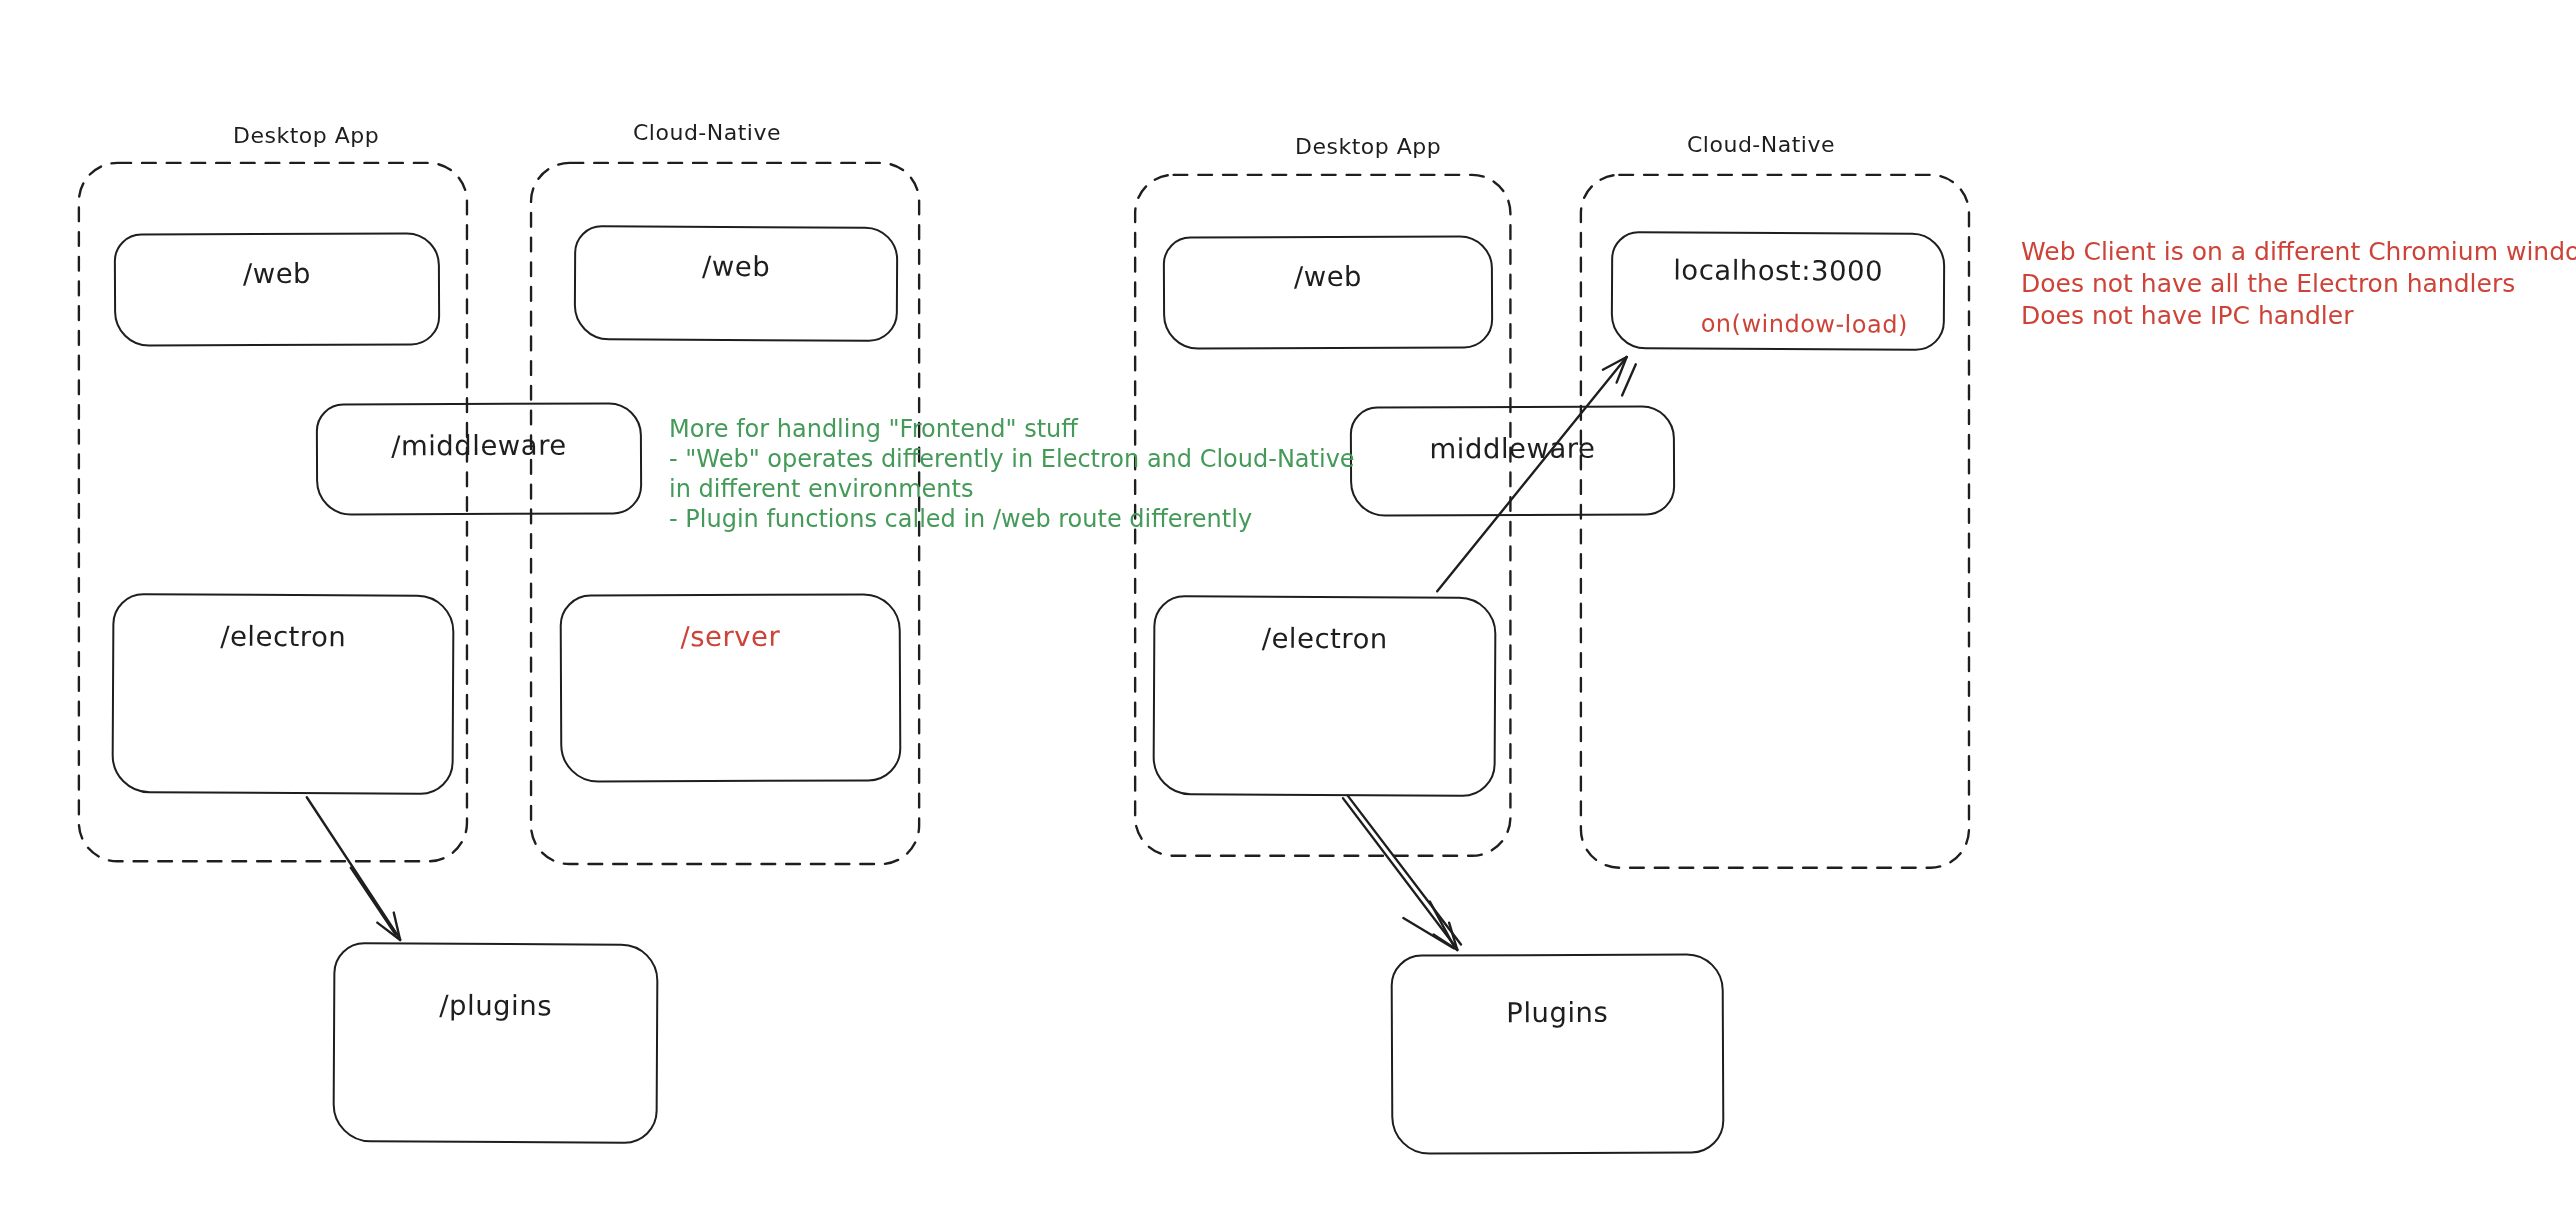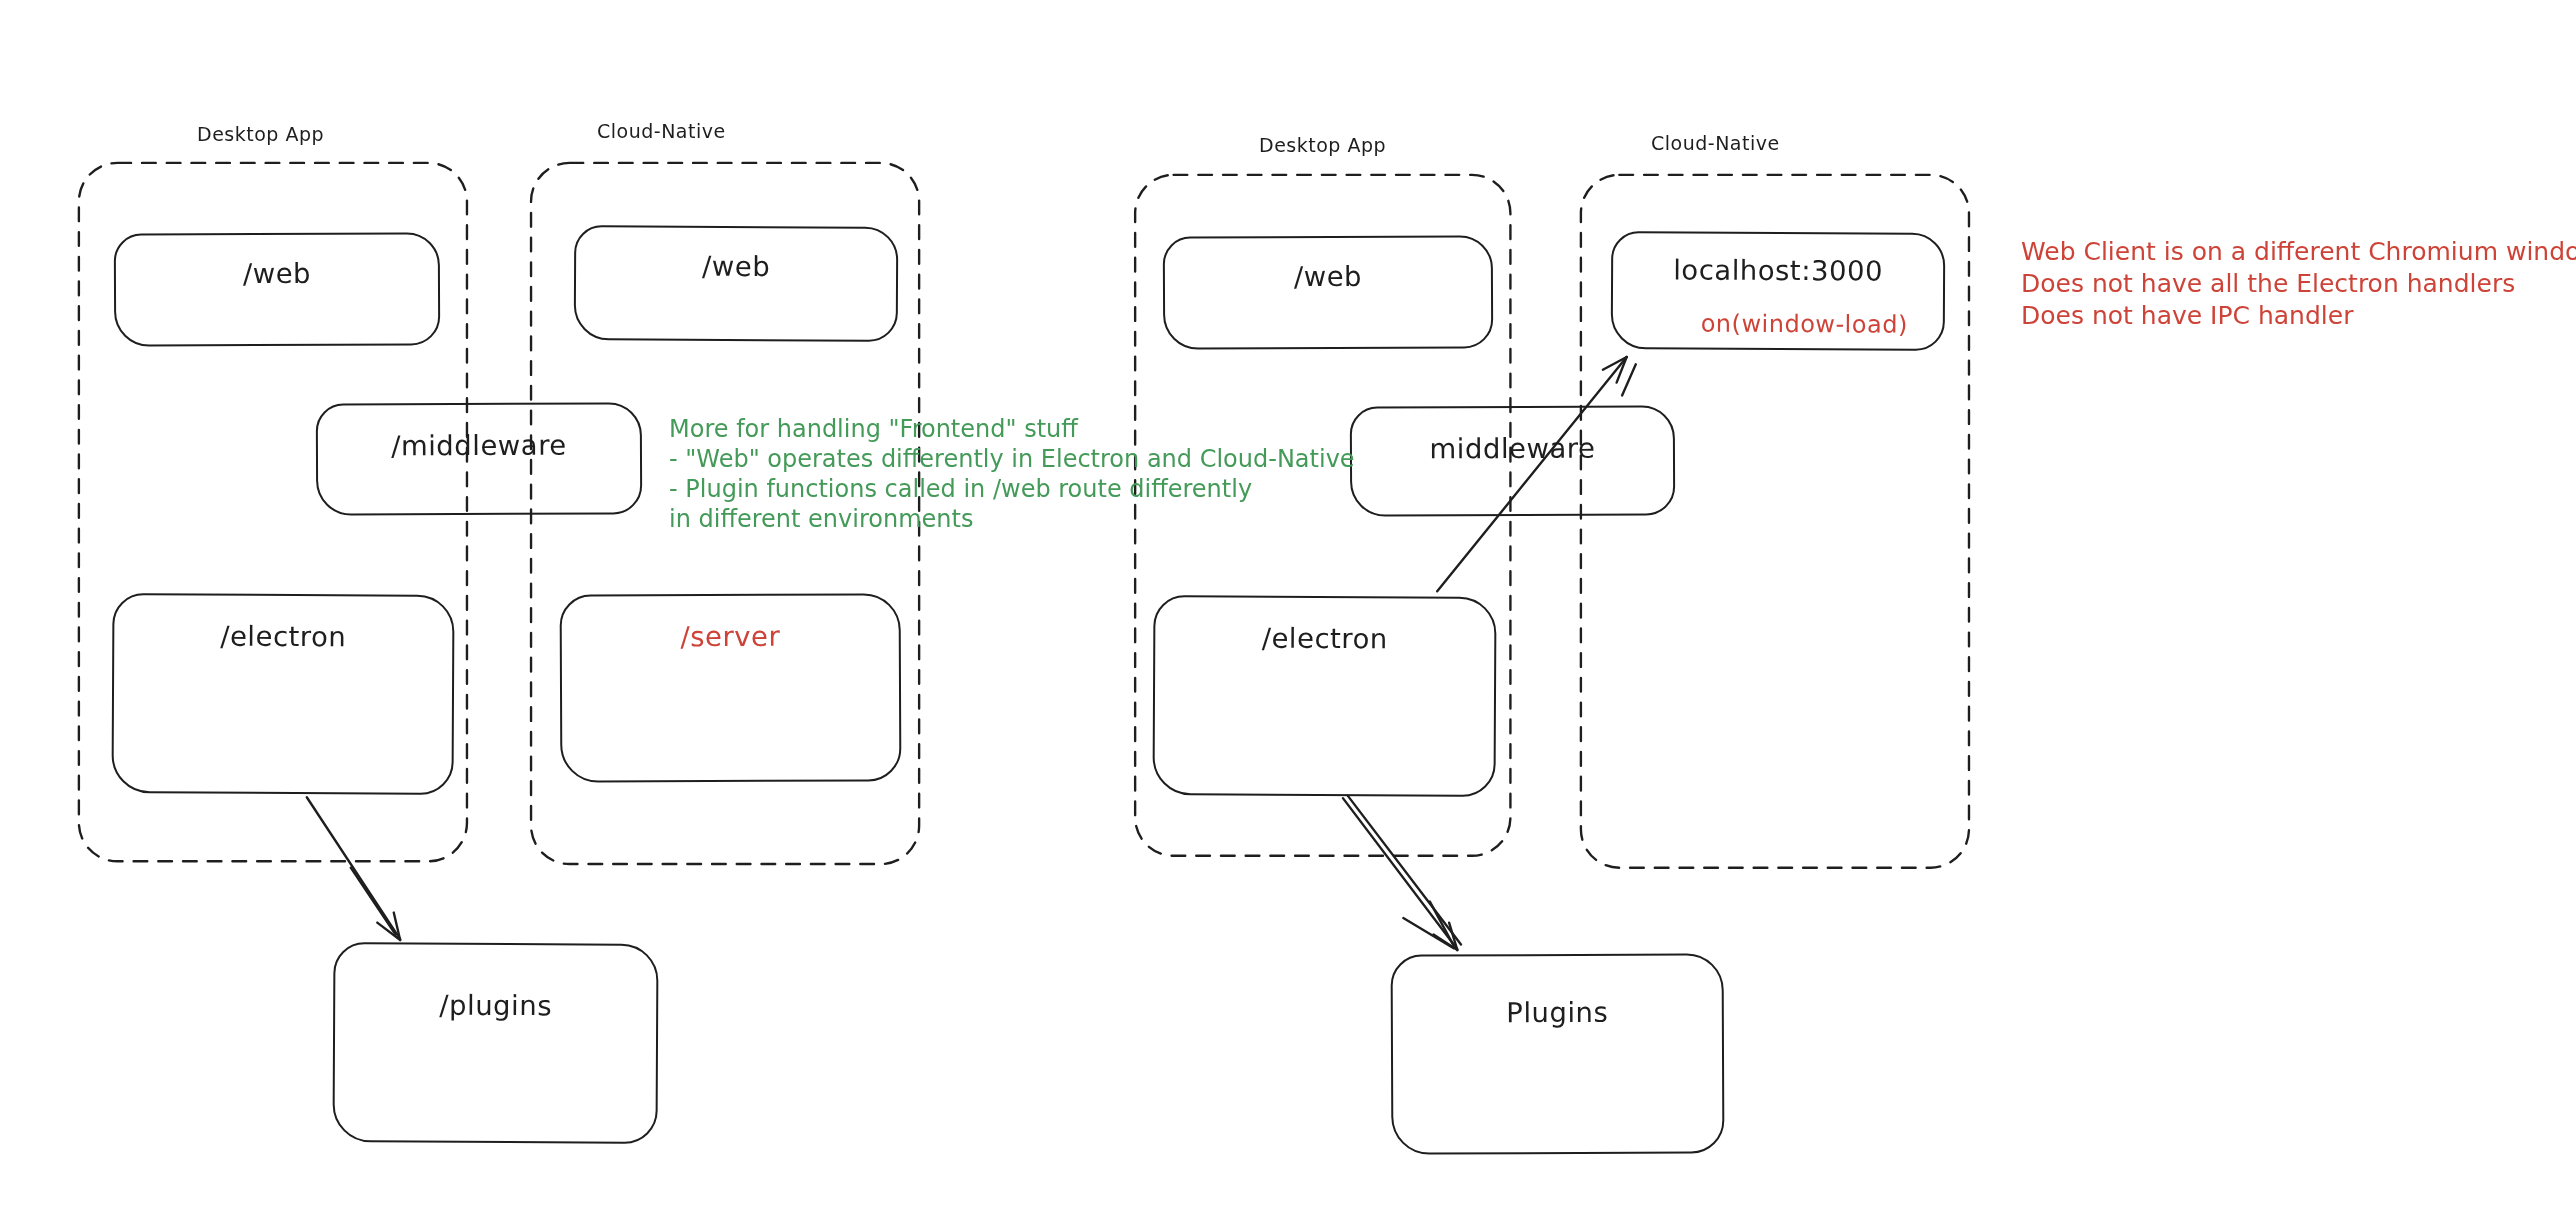--- a/index.html
+++ b/index.html
@@ -12,21 +12,21 @@
   svg.layer{position:absolute;left:0;top:0;pointer-events:none;}
   .node{
     position:absolute;border:2.4px solid #1e1e1e;background:transparent;
     text-align:center;box-sizing:border-box;
   }
   .node .lbl{display:block;font-size:27.5px;letter-spacing:0.5px;}
   .r36{border-radius:31px 37px 33px 38px;}
   .r30{border-radius:27.5px 33px 29px 35px;}
   .tilt-a{transform:rotate(-.25deg);}
   .tilt-b{transform:rotate(.3deg);}
-  .zone-label{position:absolute;font-size:19px;letter-spacing:0.5px;white-space:nowrap;}
+  .zone-label{position:absolute;font-size:22px;letter-spacing:0.5px;white-space:nowrap;margin-left:36px;}
   .note{position:absolute;white-space:nowrap;}
   .note div{white-space:nowrap;}
   .green-note{left:669px;top:414px;font-size:24px;line-height:30px;color:#449a58;}
   .red-note{left:2021px;top:236px;font-size:25px;line-height:32px;color:#cd4338;}
   .pt24{padding-top:22px;} .pt26{padding-top:24px;} .pt44{padding-top:40px;} .pt48{padding-top:44px;}
   .localhost-line1{display:block;font-size:27.5px;margin-top:20px;letter-spacing:0.5px;}
   .localhost-line2{display:block;font-size:24px;margin-top:24px;color:#cd4338;text-align:right;padding-right:35px;letter-spacing:0.5px;}
 </style>
 </head>
 <body>
@@ -112,22 +112,22 @@
     <span class="lbl pt26">/electron</span>
   </div>
 
   <div class="node r36 tilt-a" style="left:1391px;top:954px;width:333px;height:200px;">
     <span class="lbl pt44">Plugins</span>
   </div>
 
   <div class="note green-note">
     <div>More for handling "Frontend" stuff</div>
     <div>- "Web" operates differently in Electron and Cloud-Native</div>
+    <div>in different environments</div>
     <div>- Plugin functions called in /web route differently</div>
-    <div>in different environments</div>
   </div>
 
   <div class="note red-note">
     <div>Web Client is on a different Chromium window</div>
     <div>Does not have all the Electron handlers</div>
     <div>Does not have IPC handler</div>
   </div>
 
 </div>
 

